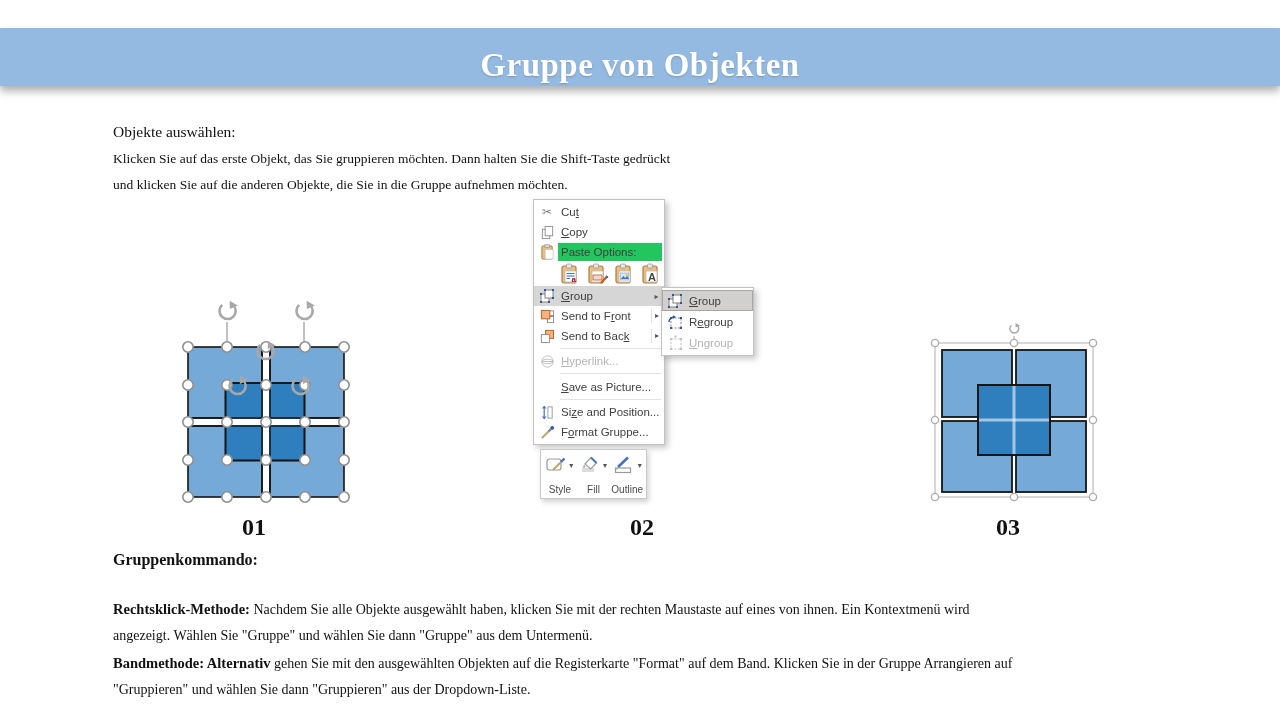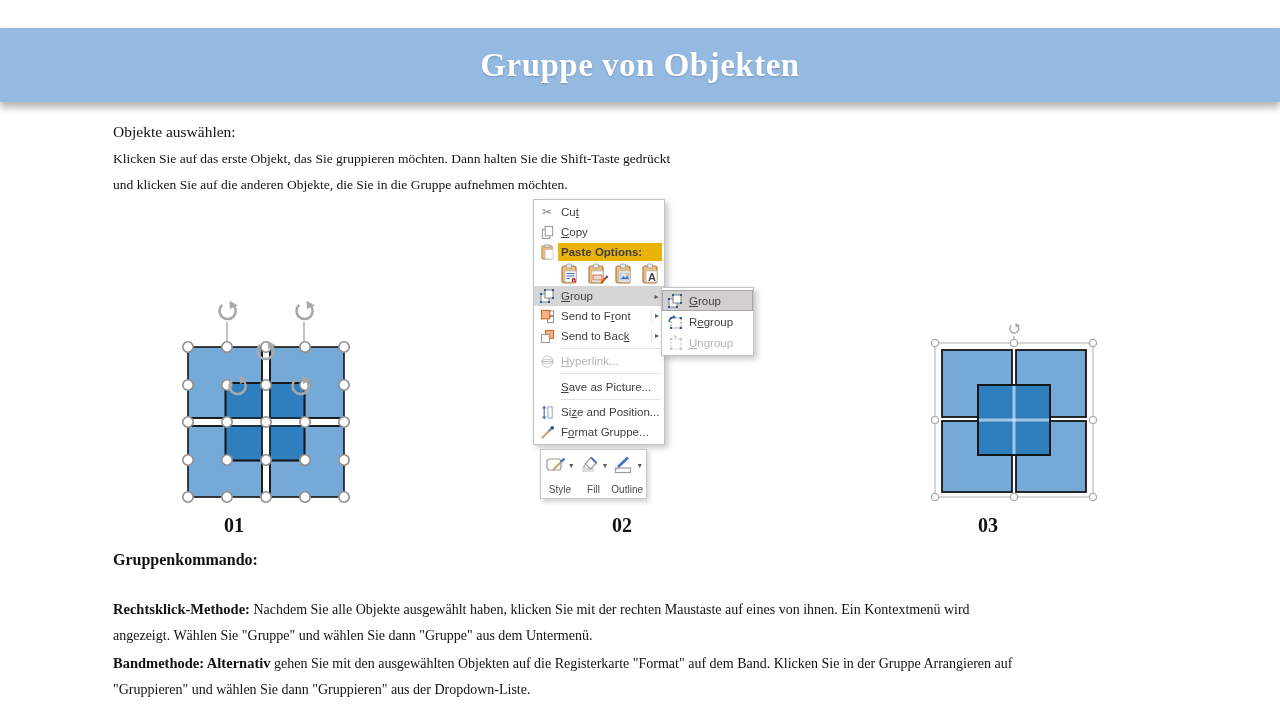--- a/index.html
+++ b/index.html
@@ -10,47 +10,47 @@
     --accent-blue:#2B579A;
     --clipboard-tan:#E9BE7F;
   }
   *{box-sizing:border-box}
   html,body{margin:0;padding:0}
   body{width:1280px;height:720px;position:relative;background:#fff;overflow:hidden;
        font-family:"Liberation Serif",serif;color:#111}
   .abs{position:absolute}
 
   
-  .banner{left:0;top:28px;width:1280px;height:74px;background:var(--banner);
+  .banner{left:0;top:28px;width:1280px;height:58px;background:var(--banner);
           box-shadow:0 5px 8px rgba(0,0,0,.32)}
   .banner h1{margin:0;text-align:center;line-height:74px;font-size:33px;color:#fff;
              font-weight:bold;letter-spacing:.5px;text-shadow:0 1px 2px rgba(0,0,0,.2)}
 
   
   .h-small{font-size:15.5px;font-weight:normal}
   .bodyline{font-size:13.5px;white-space:nowrap}
   .h-big{font-size:16px;font-weight:bold}
   .para-line{font-size:14px;white-space:nowrap}
   .para-line b{font-size:14.5px}
-  .figlabel{font-size:20px;font-weight:bold;width:60px;text-align:left}
+  .figlabel{font-size:24px;font-weight:bold;width:60px;text-align:center}
 
   
   .panel{background:#fff;border:1px solid #c3c3c3;box-shadow:3px 3px 6px rgba(0,0,0,.22);
          font-family:"Liberation Sans",sans-serif;font-size:11.5px;color:#404040;padding:2px 0}
   .menu{left:533px;top:199px;width:132px}
   .submenu{left:661px;top:287px;width:93px}
   .mrow{display:flex;align-items:center;height:20px;padding:0 2px;cursor:default}
   .mrow .ic{width:22px;flex:none;display:flex;justify-content:center;align-items:center}
   .mrow .lbl{flex:1;padding-left:3px;white-space:nowrap;overflow:hidden}
   .mrow .arrow{width:11px;text-align:center;color:#555;font-size:8px;flex:none}
   .arrow.sep-l{border-left:1px solid #e3e3e3;height:14px;line-height:14px}
   .acc{text-decoration:underline;text-underline-offset:1px}
   .hl{background:var(--menu-highlight)}
   .sub-hl{background:#d2d0ce;outline:1px solid #a9a7a5;outline-offset:-1px}
-  .po-row .lbl{background:#eab308;height:18px;line-height:18px;font-weight:bold;}
+  .po-row .lbl{background:#22c55e;height:18px;line-height:18px;font-weight:normal;}
   .icons-row{height:25px;display:flex;align-items:center;padding-left:26px;gap:5px}
   .sep{height:1px;background:#e2e2e2;margin:2px 3px 2px 26px}
   .disabled .lbl{color:#b4b4b4}
   .po-btn{width:22px;height:22px;display:flex;align-items:center;justify-content:center}
 
   
   .minibar{left:540px;top:449px;width:107px;height:50px;background:#fff;border:1px solid #c9c9c9;
            box-shadow:2px 3px 5px rgba(0,0,0,.18);display:flex;padding:3px 2px}
   .mbtn{width:34px;display:flex;flex-direction:column;align-items:center;justify-content:space-between}
   .mbtn .micon{height:24px;display:flex;align-items:center}

